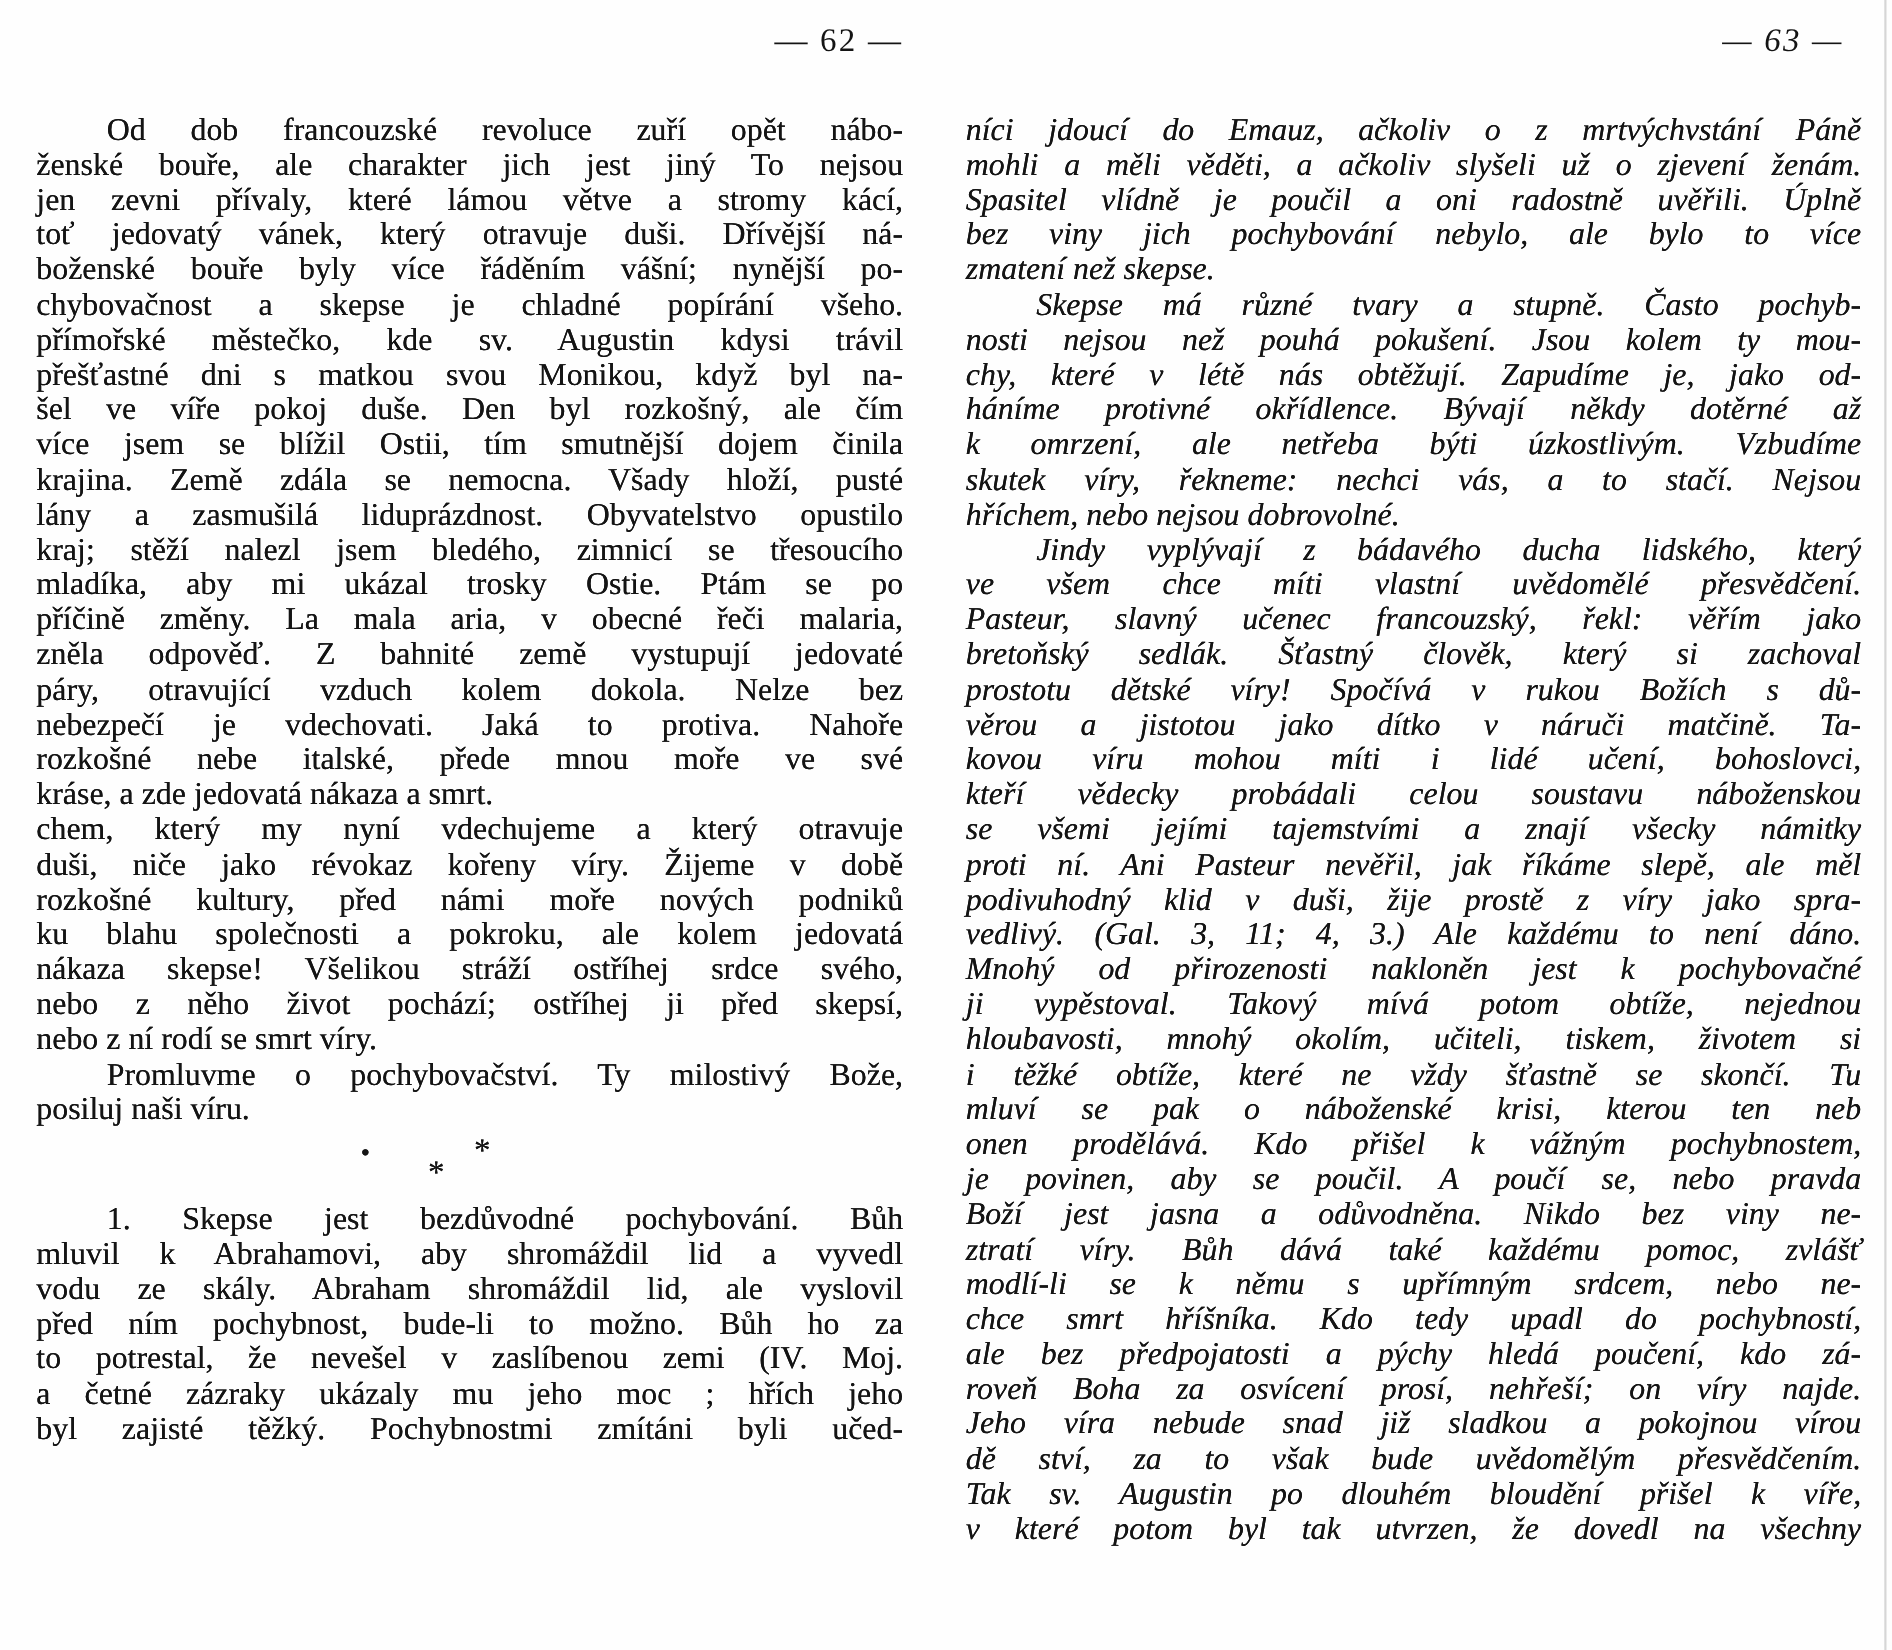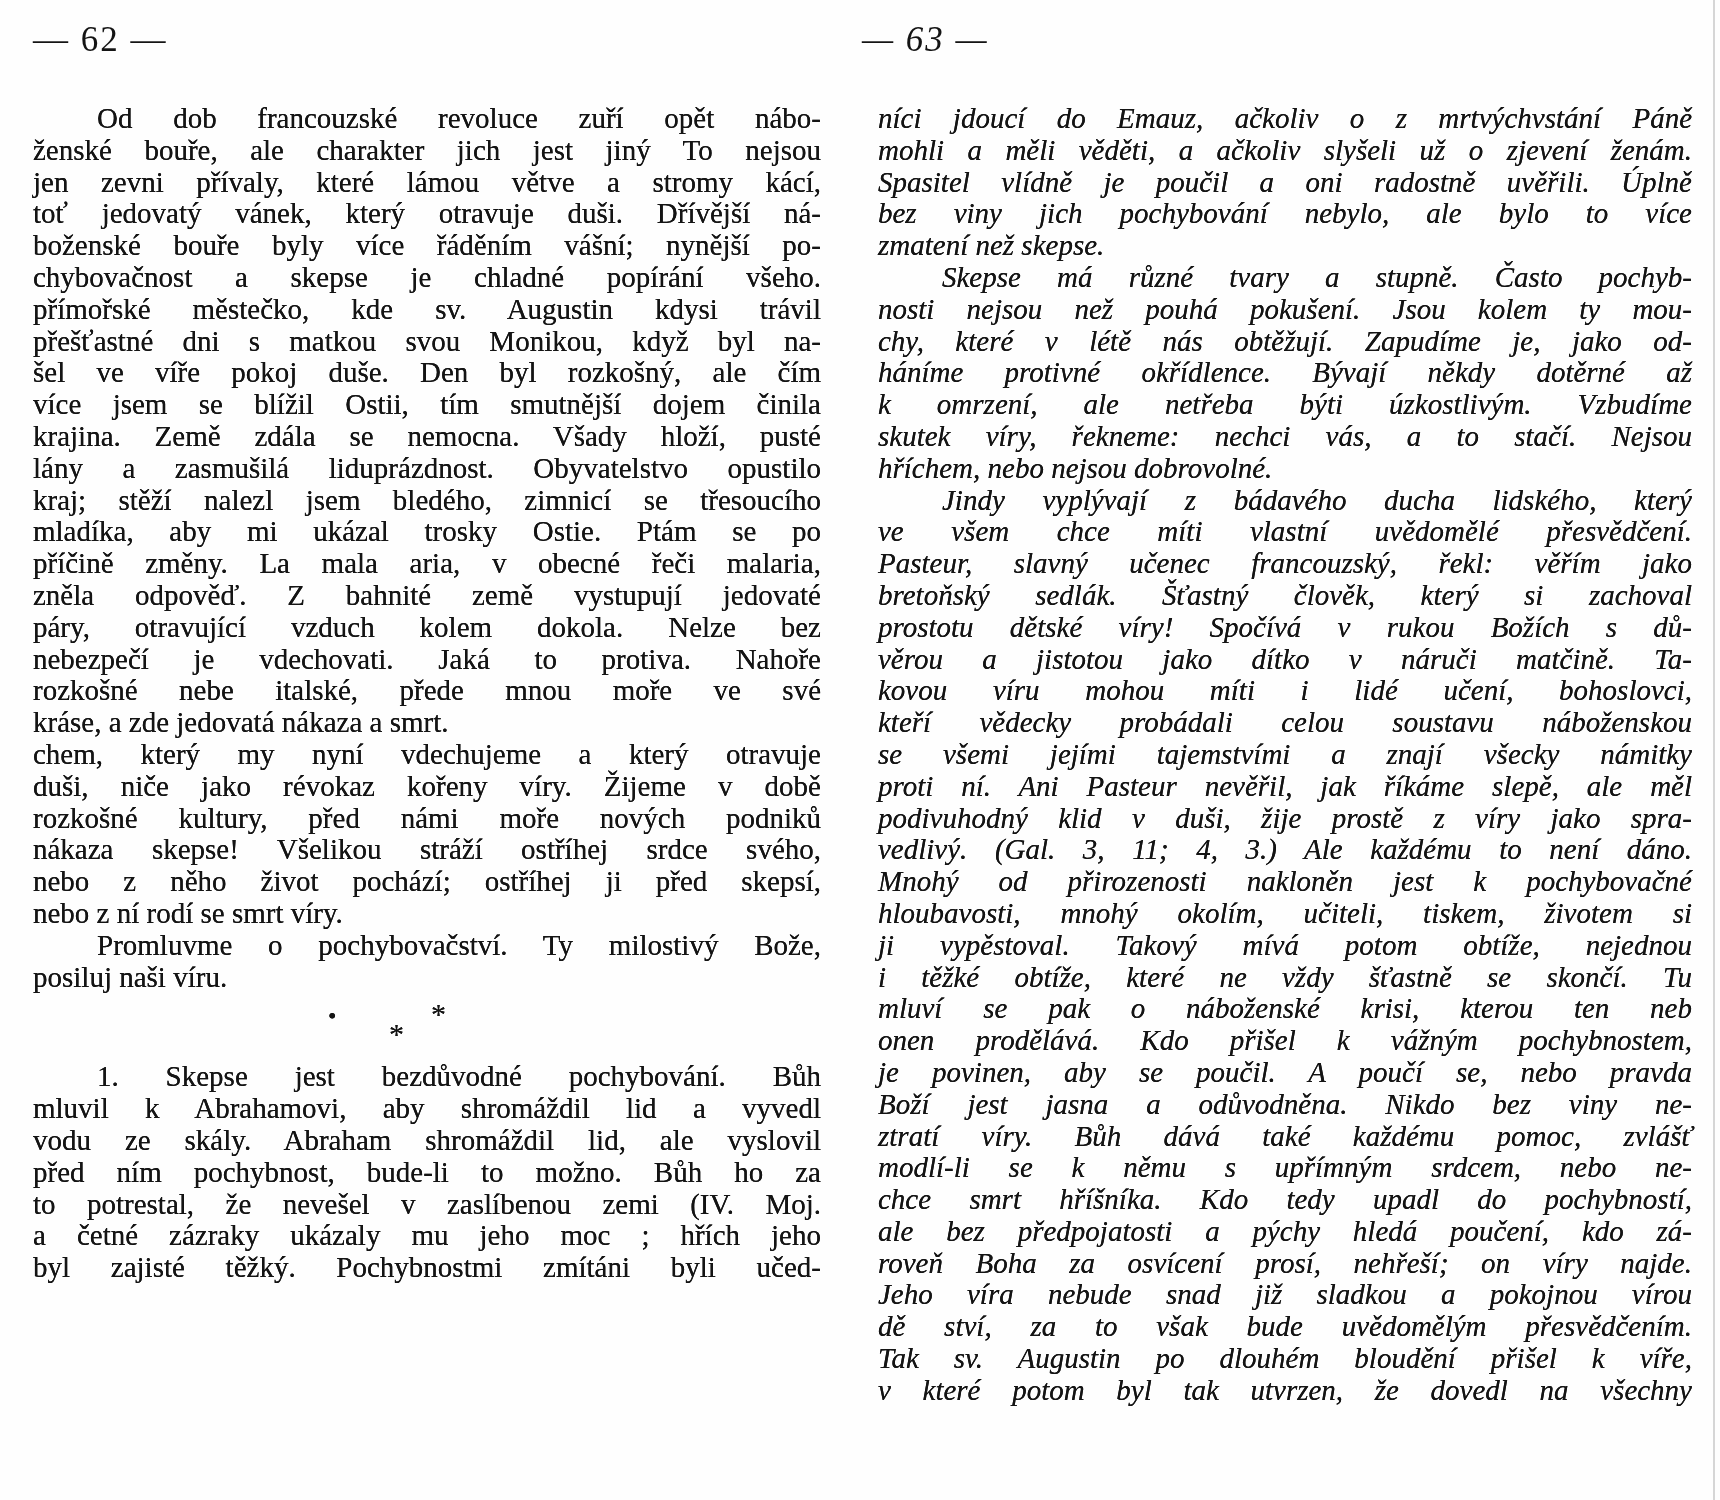--- a/index.html
+++ b/index.html
@@ -20,22 +20,22 @@
     top: 0;
     height: 1500px;
   }
   .page-left  { left: 33px;  width: 788px; }
   .page-right { left: 878px; width: 814px; font-style: italic; }
   .page-header {
     position: absolute;
     top: 20px;
     left: 0;
     right: 0;
-    text-align: left;
-    font-size: 35px;
+    text-align: right;
+    font-size: 30px;
     letter-spacing: 2px;
     white-space: nowrap;
   }
   .page-right .page-header { transform: translateX(-16px); }
   .column {
     position: absolute;
     top: 103px;
     left: 0;
     right: 0;
   }
@@ -93,20 +93,21 @@
       <div class="line">mladíka, aby mi ukázal trosky Ostie. Ptám se po</div>
       <div class="line">příčině změny. La mala aria, v obecné řeči malaria,</div>
       <div class="line">zněla odpověď. Z bahnité země vystupují jedovaté</div>
       <div class="line">páry, otravující vzduch kolem dokola. Nelze bez</div>
       <div class="line">nebezpečí je vdechovati. Jaká to protiva. Nahoře</div>
       <div class="line">rozkošné nebe italské, přede mnou moře ve své</div>
       <div class="line end">kráse, a zde jedovatá nákaza a smrt.</div>
       <div class="line">chem, který my nyní vdechujeme a který otravuje</div>
       <div class="line">duši, niče jako révokaz kořeny víry. Žijeme v době</div>
       <div class="line">rozkošné kultury, před námi moře nových podniků</div>
+      <div class="line">ku blahu společnosti a pokroku, ale kolem jedovatá</div>
       <div class="line">nákaza skepse! Všelikou stráží ostříhej srdce svého,</div>
       <div class="line">nebo z něho život pochází; ostříhej ji před skepsí,</div>
       <div class="line end">nebo z ní rodí se smrt víry.</div>
       <div class="line indent">Promluvme o pochybovačství. Ty milostivý Bože,</div>
       <div class="line end">posiluj naši víru.</div>
       <div class="separator">
         <span class="sep-glyph sep-left">•</span>
         <span class="sep-glyph sep-center">*</span>
         <span class="sep-glyph sep-right">*</span>
       </div>
@@ -141,22 +142,22 @@
       <div class="line">bretoňský sedlák. Šťastný člověk, který si zachoval</div>
       <div class="line">prostotu dětské víry! Spočívá v rukou Božích s dů-</div>
       <div class="line">věrou a jistotou jako dítko v náruči matčině. Ta-</div>
       <div class="line">kovou víru mohou míti i lidé učení, bohoslovci,</div>
       <div class="line">kteří vědecky probádali celou soustavu náboženskou</div>
       <div class="line">se všemi jejími tajemstvími a znají všecky námitky</div>
       <div class="line">proti ní. Ani Pasteur nevěřil, jak říkáme slepě, ale měl</div>
       <div class="line">podivuhodný klid v duši, žije prostě z víry jako spra-</div>
       <div class="line">vedlivý. (Gal. 3, 11; 4, 3.) Ale každému to není dáno.</div>
       <div class="line">Mnohý od přirozenosti nakloněn jest k pochybovačné</div>
+      <div class="line">ji vypěstoval. Takový mívá potom obtíže, nejednou</div>
       <div class="line">hloubavosti, mnohý okolím, učiteli, tiskem, životem si</div>
-      <div class="line">ji vypěstoval. Takový mívá potom obtíže, nejednou</div>
       <div class="line">i těžké obtíže, které ne vždy šťastně se skončí. Tu</div>
       <div class="line">mluví se pak o náboženské krisi, kterou ten neb</div>
       <div class="line">onen prodělává. Kdo přišel k vážným pochybnostem,</div>
       <div class="line">je povinen, aby se poučil. A poučí se, nebo pravda</div>
       <div class="line">Boží jest jasna a odůvodněna. Nikdo bez viny ne-</div>
       <div class="line">ztratí víry. Bůh dává také každému pomoc, zvlášť</div>
       <div class="line">modlí-li se k němu s upřímným srdcem, nebo ne-</div>
       <div class="line">chce smrt hříšníka. Kdo tedy upadl do pochybností,</div>
       <div class="line">ale bez předpojatosti a pýchy hledá poučení, kdo zá-</div>
       <div class="line">roveň Boha za osvícení prosí, nehřeší; on víry najde.</div>

